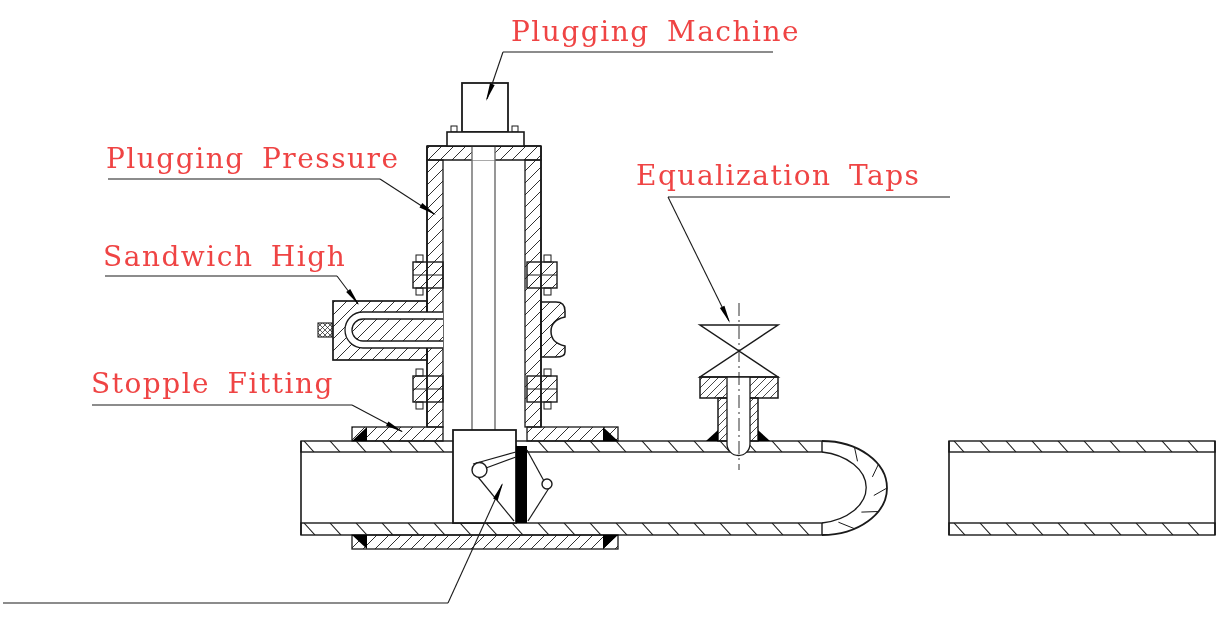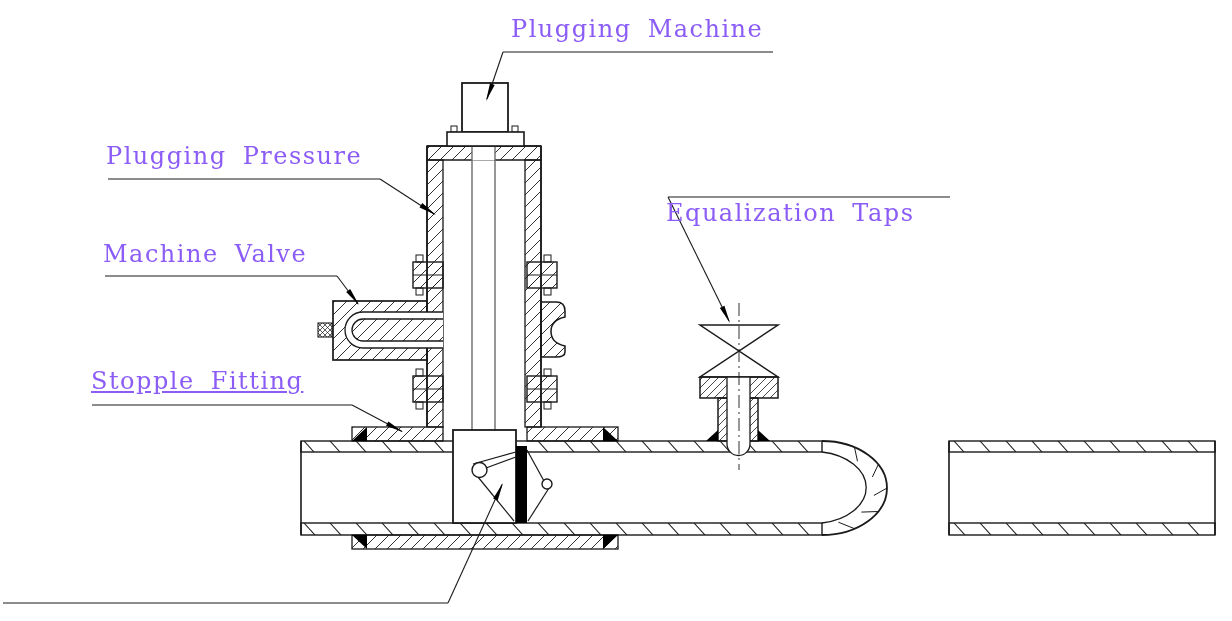--- a/index.html
+++ b/index.html
@@ -2,22 +2,22 @@
 <html><head>
 <meta charset="utf-8">
 <style>
   html,body{margin:0;padding:0;background:#fff;}
   #stage{
     position:relative;width:1232px;height:621px;background:#ffffff;
     font-family:"DejaVu Serif","Liberation Serif",serif;overflow:hidden;
   }
   #drawing{position:absolute;left:0;top:0;}
   .dlabel{
-    position:absolute;white-space:nowrap;color:#8b5cf6;
-    font-size:24px;letter-spacing:1.5px;word-spacing:7px;line-height:1.05;
+    position:absolute;white-space:nowrap;color:#ef4444;
+    font-size:28px;letter-spacing:1.5px;word-spacing:7px;line-height:1.05;
   }
 </style>
 </head>
 <body>
 
 <div id="stage">
 
 <svg id="drawing" width="1232" height="621" viewBox="0 0 1232 621" xmlns="http://www.w3.org/2000/svg">
   <defs>
     <pattern id="h12" width="12" height="12" patternUnits="userSpaceOnUse">
@@ -191,19 +191,19 @@
       <line x1="448" y1="603" x2="502" y2="484.5"></line>
       <polygon points="503,483 497.7,500.5 493.1,498.4" fill="#000" stroke="none"></polygon>
     </g>
   </g>
 </svg>
 
   <div class="dlabel" style="left:511px;top:17px;">Plugging Machine</div>
 
   <div class="dlabel" style="left:106px;top:144px;">Plugging Pressure</div>
 
-  <div class="dlabel" style="left:103px;top:242px;">Machine Valve</div>
-
-  <div class="dlabel" style="left:91px;top:369px;text-decoration:underline;">Stopple Fitting</div>
-
-  <div class="dlabel" style="left:666px;top:161px;margin-top:40px;">Equalization Taps</div>
+  <div class="dlabel" style="left:103px;top:242px;">Sandwich High</div>
+
+  <div class="dlabel" style="left:91px;top:369px;">Stopple Fitting</div>
+
+  <div class="dlabel" style="left:636px;top:161px;">Equalization Taps</div>
 
 </div>
 
 </body></html>

